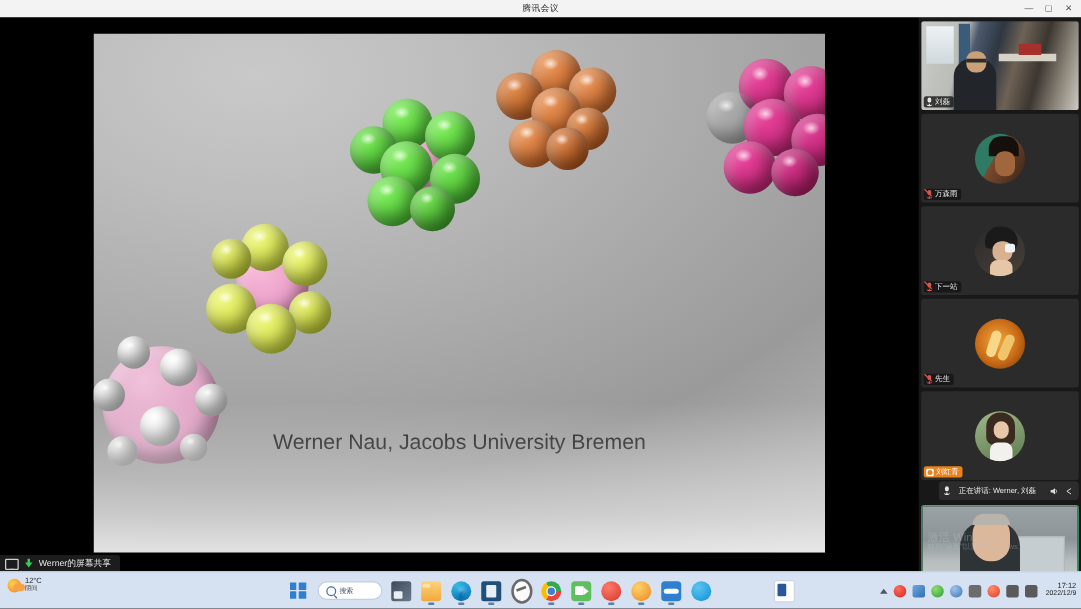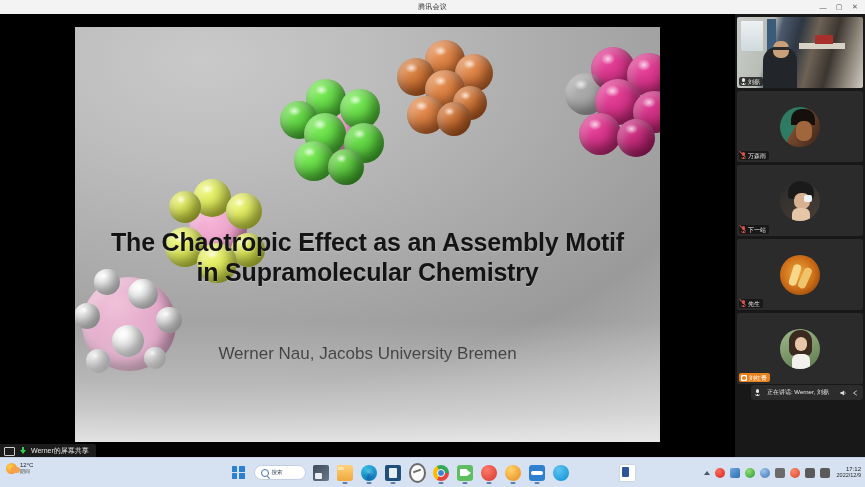--- a/index.html
+++ b/index.html
@@ -281,21 +281,20 @@
           <div class="sph" style="left:12px;top:10px;width:94px;height:94px;background:radial-gradient(circle at 35% 28%, #f0c2da, #d48cb6);"></div>
           <div class="sph hl" style="left:24px;top:2px;width:26px;height:26px;background:radial-gradient(circle at 35% 30%, #ffffff, #d9d9d9);"></div>
           <div class="sph hl" style="left:58px;top:12px;width:30px;height:30px;background:radial-gradient(circle at 35% 30%, #ffffff, #dcdcdc);"></div>
           <div class="sph hl" style="left:4px;top:36px;width:26px;height:26px;background:radial-gradient(circle at 35% 30%, #f7f7f7, #d2d2d2);"></div>
           <div class="sph hl" style="left:86px;top:40px;width:26px;height:26px;background:radial-gradient(circle at 35% 30%, #f7f7f7, #d2d2d2);"></div>
           <div class="sph hl" style="left:42px;top:58px;width:32px;height:32px;background:radial-gradient(circle at 35% 30%, #ffffff, #dcdcdc);"></div>
           <div class="sph hl" style="left:16px;top:82px;width:24px;height:24px;background:radial-gradient(circle at 35% 30%, #f2f2f2, #cccccc);"></div>
           <div class="sph hl" style="left:74px;top:80px;width:22px;height:22px;background:radial-gradient(circle at 35% 30%, #f2f2f2, #cccccc);"></div>
         </div>
 
-        <div class="slide-title">The Chaotropic Effect as an Assembly Motif in Supramolecular Chemistry</div>
         <div class="slide-sub">Werner Nau, Jacobs University Bremen</div>
       </div>
 
       <div class="sharebar">
         <span class="mon-ic"></span>
         <span class="dl-ic"></span>
         <span class="txt">Werner的屏幕共享</span>
       </div>
     </div>
 
@@ -388,20 +387,32 @@
         <span class="sp-txt">正在讲话: Werner, 刘磊</span>
         <svg class="sp-ic" viewBox="0 0 16 16">
             <path d="M3 6h3l4-3v10l-4-3H3z" fill="#dcdcdc"></path>
             <path d="M11 5a4 4 0 010 6" stroke="#dcdcdc" stroke-width="1.3" fill="none"></path>
           </svg>
         <svg class="sp-ic" viewBox="0 0 16 16">
             <path d="M11 4L5 8l6 4" stroke="#dcdcdc" stroke-width="1.6" fill="none" stroke-linecap="round"></path>
           </svg>
       </div>
 
+      <div class="tile active" style="margin-top:20px;height:72px;">
+        <div style="position:absolute;inset:0;background:linear-gradient(180deg,#9aa2a6 0%,#8d9498 38%,#b6bcbd 62%,#cfd3d2 100%);"></div>
+        <div style="position:absolute;left:66px;top:24px;width:46px;height:30px;background:#c6cdd0;border:1px solid #b0b7ba;"></div>
+        <div style="position:absolute;left:30px;top:12px;width:48px;height:60px;background:#2e3336;border-radius:20px 20px 0 0;"></div>
+        <div style="position:absolute;left:40px;top:8px;width:30px;height:36px;border-radius:14px;background:#dcb79a;"></div>
+        <div style="position:absolute;left:40px;top:6px;width:30px;height:9px;border-radius:14px 14px 0 0;background:#b9b3ad;"></div>
+        <div class="watermark">
+          <div>激活 Windows</div>
+          <div class="w2">转到"设置"以激活 Windows。</div>
+        </div>
+
+      </div>
 
     </div>
   </div>
 
   <div class="taskbar">
 
     <div class="weather">
       <span class="wsun">
           <i class="wcloud"></i>
         </span>

